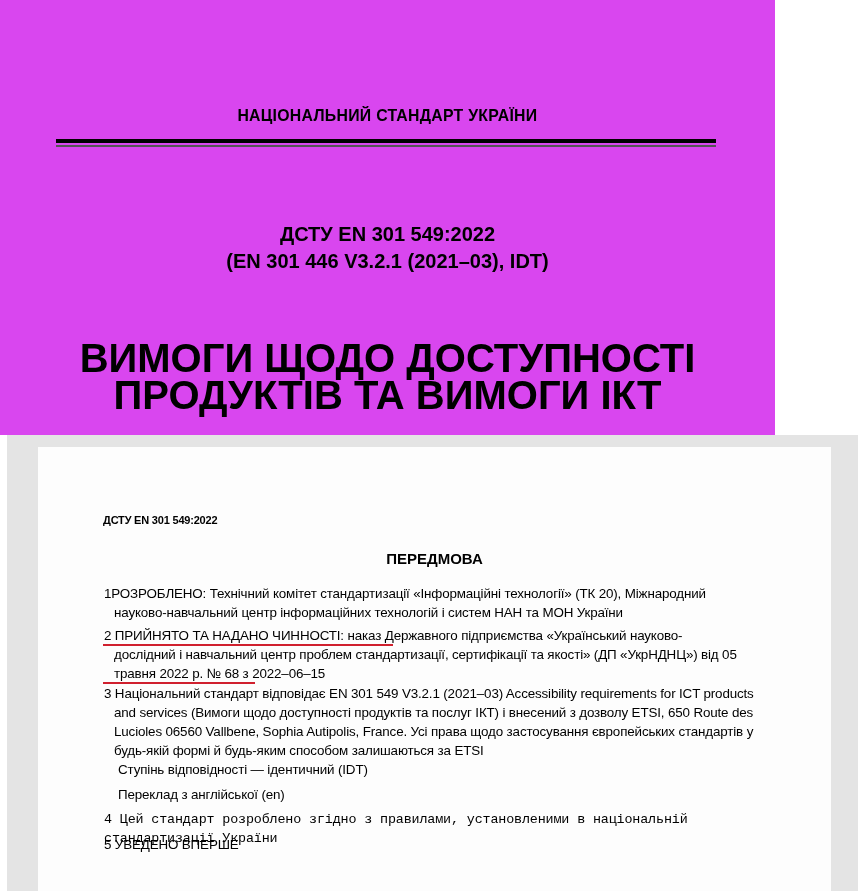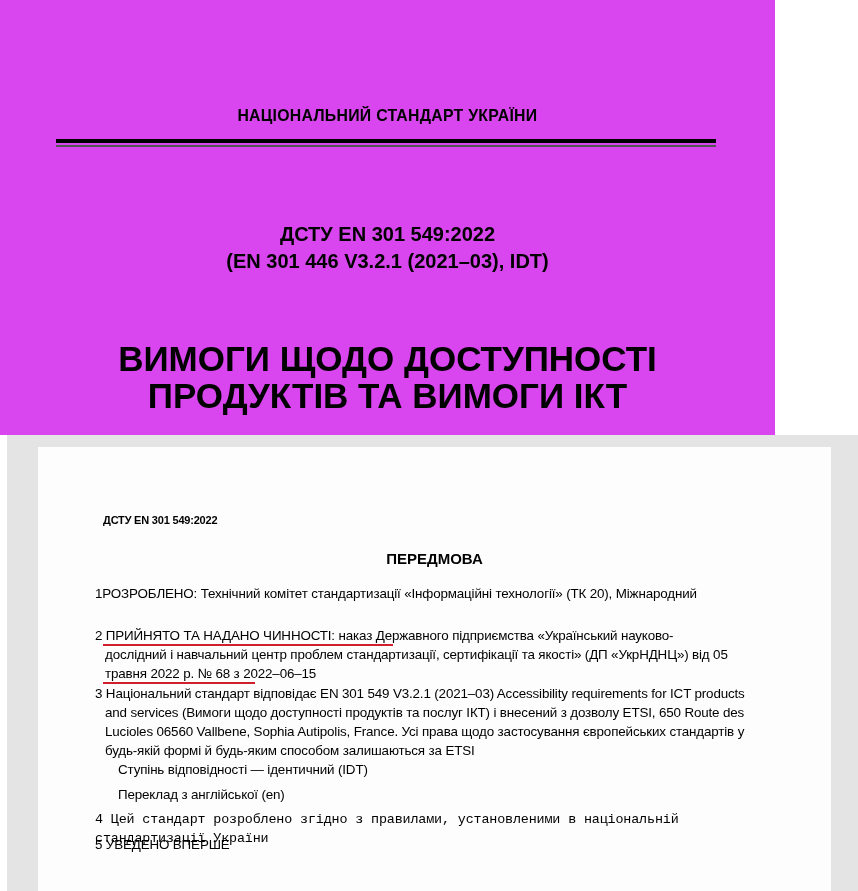--- a/index.html
+++ b/index.html
@@ -71,21 +71,21 @@
       font-weight: bold;
       font-size: 16px;
     }
     .main-title {
       position: absolute;
       left: 0;
       width: 775px;
       top: 340px;
       text-align: center;
       font-weight: bold;
-      font-size: 35px;
+      font-size: 40px;
       line-height: 37px;
     }
 
     
     .viewer-bg {
       position: absolute;
       left: 7px;
       top: 435px;
       width: 851px;
       height: 456px;
@@ -111,21 +111,21 @@
       position: absolute;
       left: 0;
       width: 793px;
       top: 103px;
       text-align: center;
       font-weight: bold;
       font-size: 15px;
     }
     .para {
       position: absolute;
-      left: 57px;
+      left: 66px;
       width: 662px;
       font-size: 13.4px;
       line-height: 19px;
       letter-spacing: -0.15px;
     }
     .para .cont {
       display: block;
       padding-left: 10px;
     }
     .p1 { top: 137px; }
@@ -161,20 +161,21 @@
   </div>
 </div>
 
 <div class="viewer-bg"></div>
 <div class="page">
   <div class="page-header">ДСТУ EN 301 549:2022</div>
   <div class="foreword-title">ПЕРЕДМОВА</div>
 
   <div class="para p1">
     <span>1РОЗРОБЛЕНО: Технічний комітет стандартизації «Інформаційні технології» (ТК 20), Міжнародний</span>
+    <span class="cont">науково-навчальний центр інформаційних технологій і систем НАН та МОН України</span>
   </div>
 
   <div class="para p2">
     <span>2 ПРИЙНЯТО ТА НАДАНО ЧИННОСТІ: наказ Державного підприємства «Український науково-</span>
     <span class="cont">дослідний і навчальний центр проблем стандартизації, сертифікації та якості» (ДП «УкрНДНЦ») від 05 травня 2022 р. № 68 з 2022–06–15</span>
   </div>
   <div class="red-underline ul-1"></div>
   <div class="red-underline ul-2"></div>
 
   <div class="para p3">

